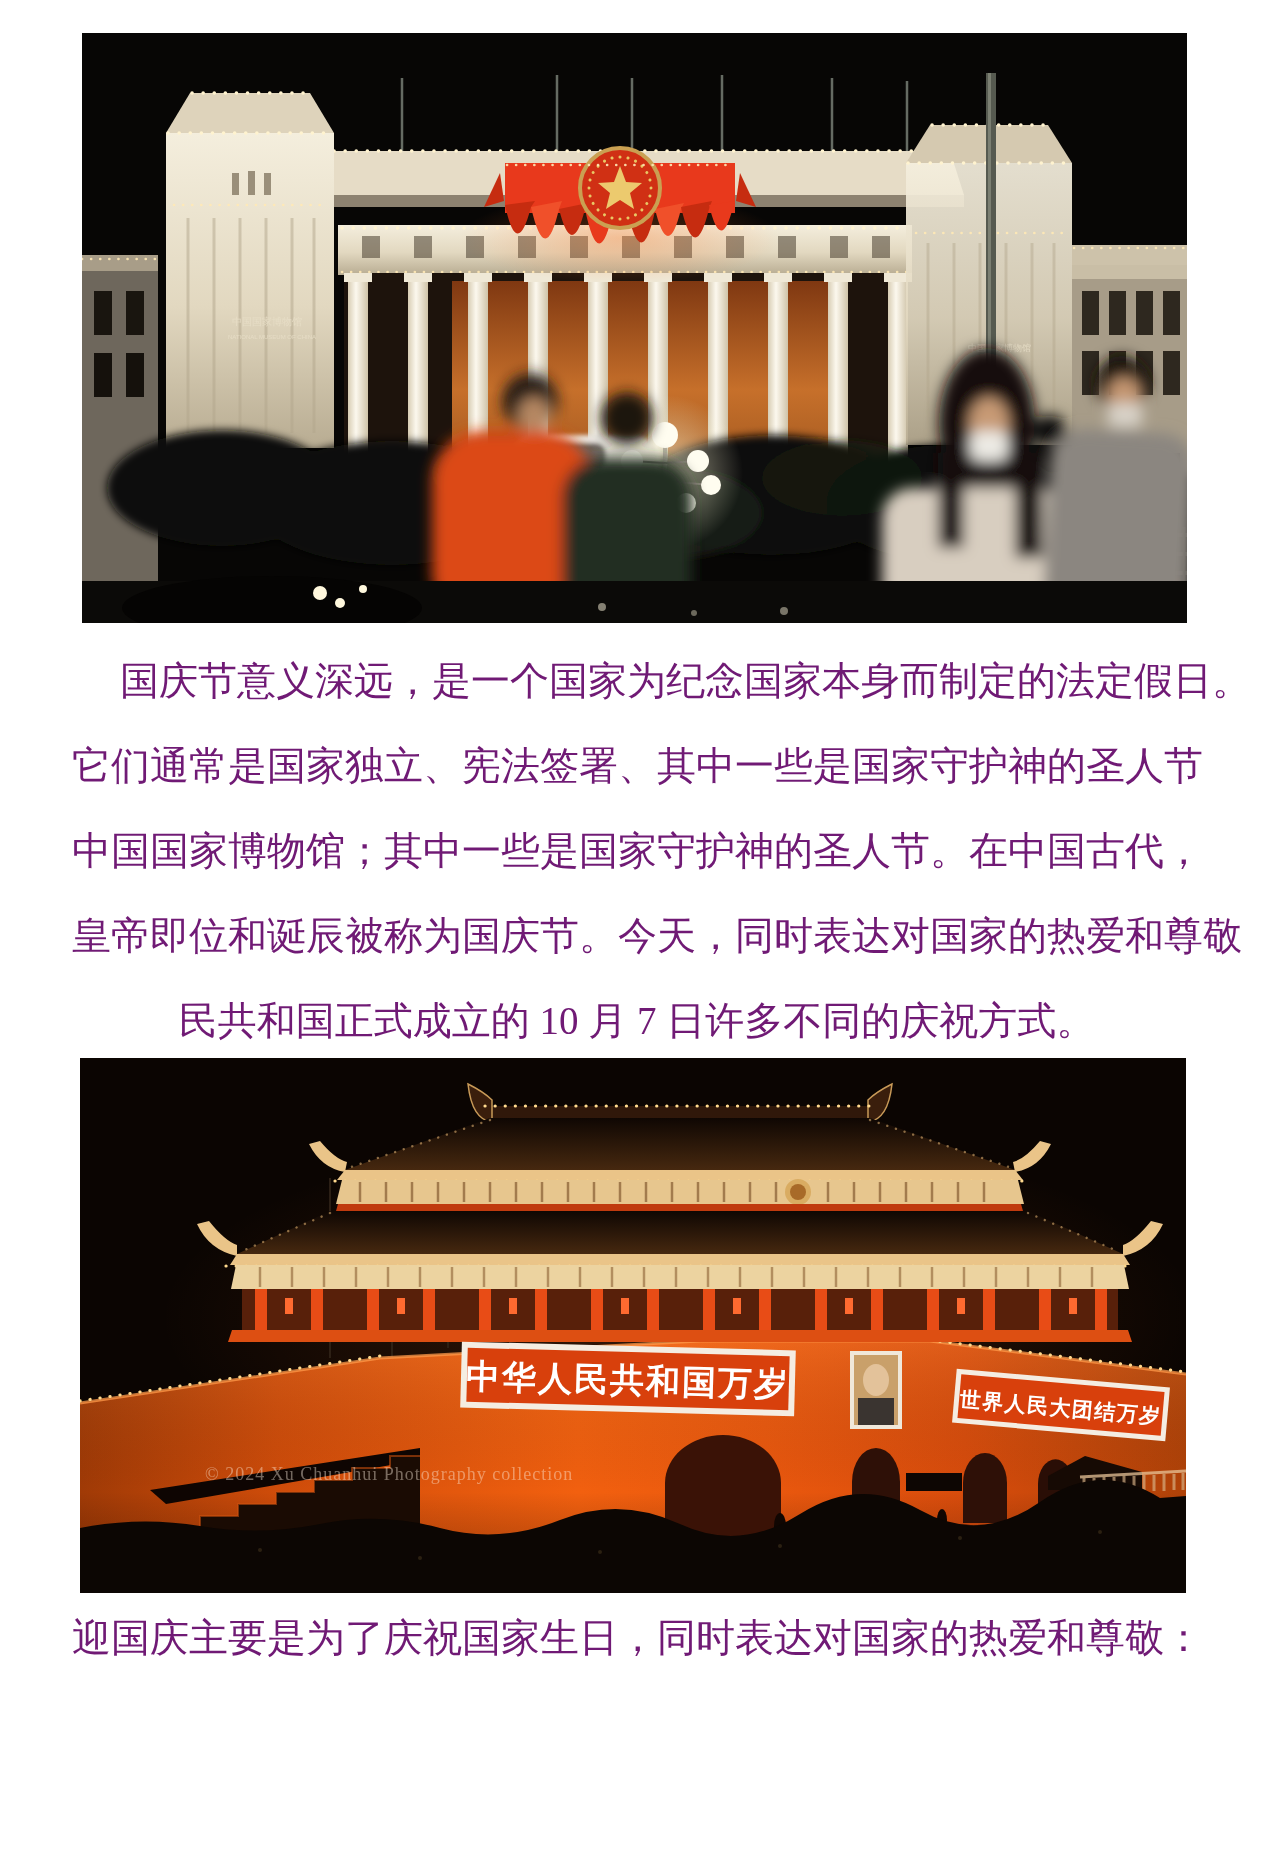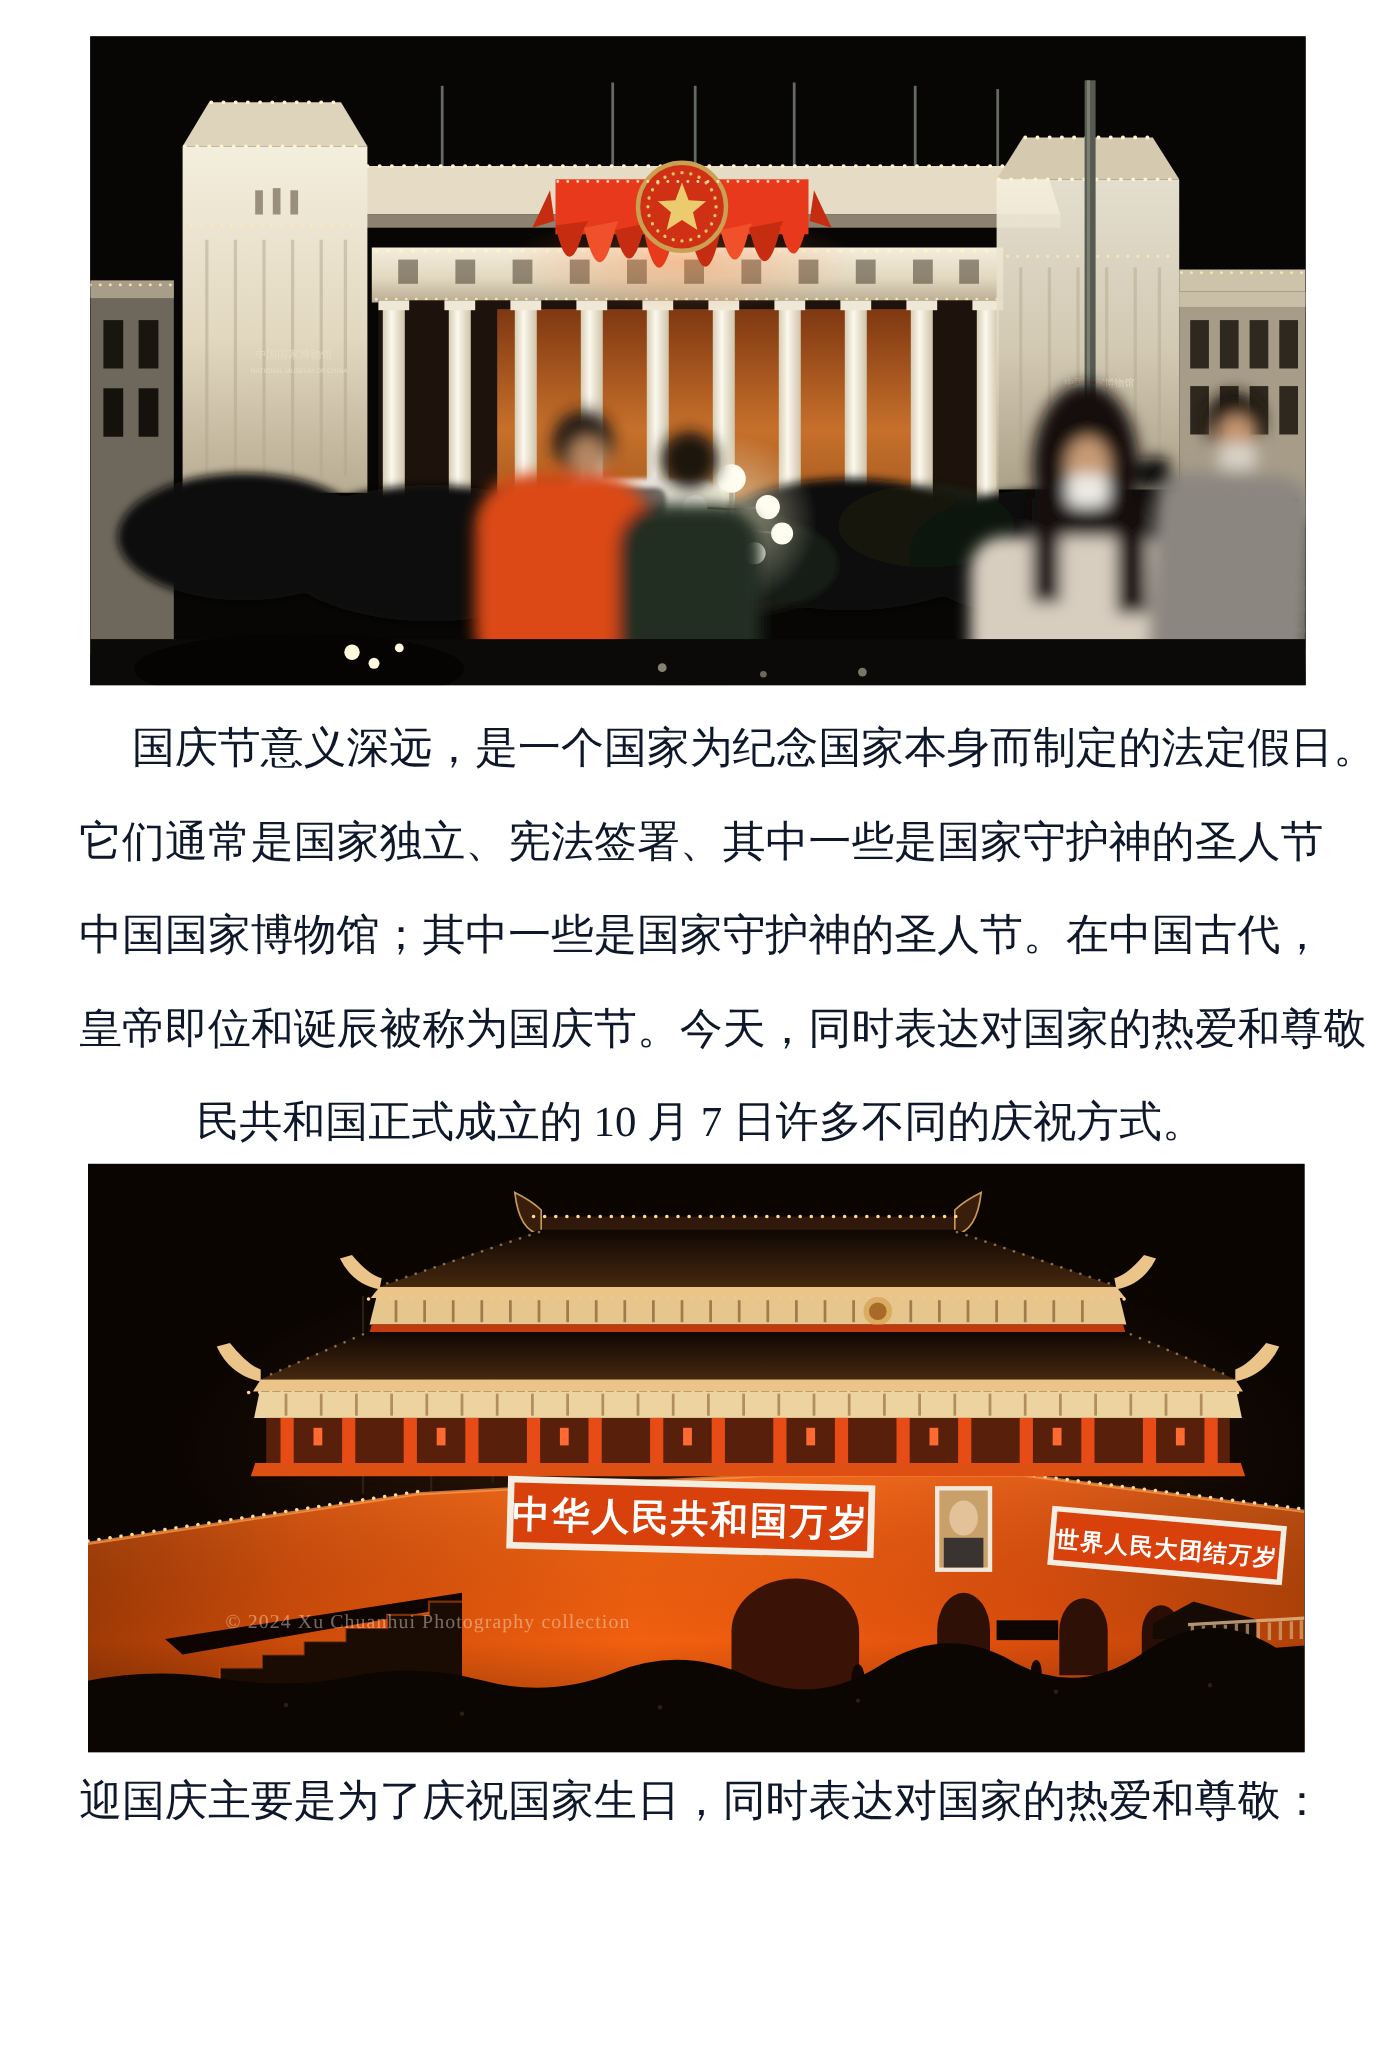--- a/index.html
+++ b/index.html
@@ -3,21 +3,21 @@
 <meta charset="utf-8">
 <style>
   html,body{margin:0;padding:0;background:#ffffff;}
   .page{
     position:relative;width:1245px;height:1876px;margin:0;background:#ffffff;
     font-family:"Liberation Serif","DejaVu Serif",serif;color:#000;overflow:hidden;text-align:center;
   }
   .fig{position:absolute;overflow:hidden;background:#000;}
   #figure1{left:82px;top:33px;width:1105px;height:590px;}
   #figure2{left:80px;top:1058px;width:1106px;height:535px;}
-  .para{position:absolute;left:72px;width:1130px;font-size:39px;color:#0f172a;letter-spacing:0;}
+  .para{position:absolute;left:72px;width:1130px;font-size:39px;color:#701a75;letter-spacing:0;}
   #para1{top:638px;line-height:85px;}
   #para2{top:1612px;line-height:52px;}
   #para3{top:1682px;line-height:85px;}
   .tline{white-space:nowrap;}
   .indent1{padding-left:48px;}
   .indent2{padding-left:80px;}
   svg{display:block;}
   .dots{stroke:#fff3cf;stroke-width:3.5;stroke-linecap:round;stroke-dasharray:0.1 11;fill:none;}
   .dots-sm{stroke:#ffe9b6;stroke-width:2.6;stroke-linecap:round;stroke-dasharray:0.1 9;fill:none;opacity:.9;}
   .gdots{stroke:#ffd98e;stroke-width:3.2;stroke-linecap:round;stroke-dasharray:0.1 10;fill:none;}

